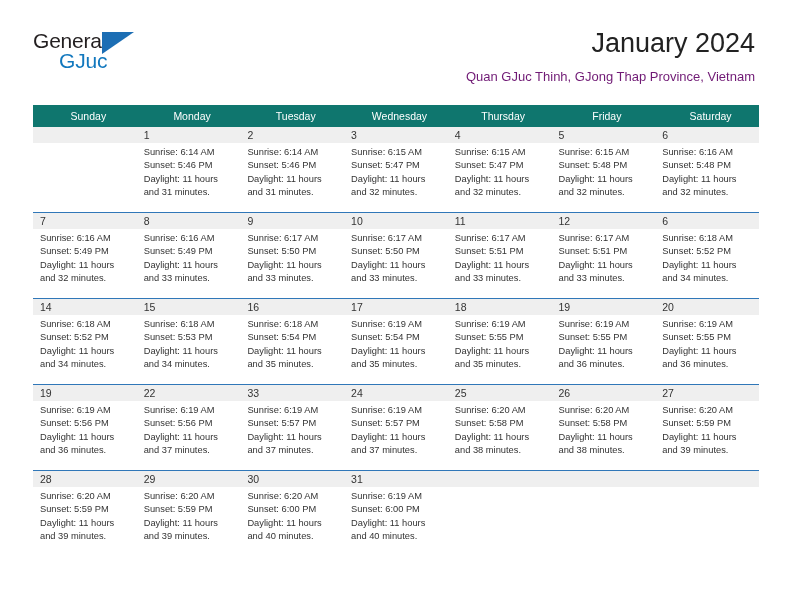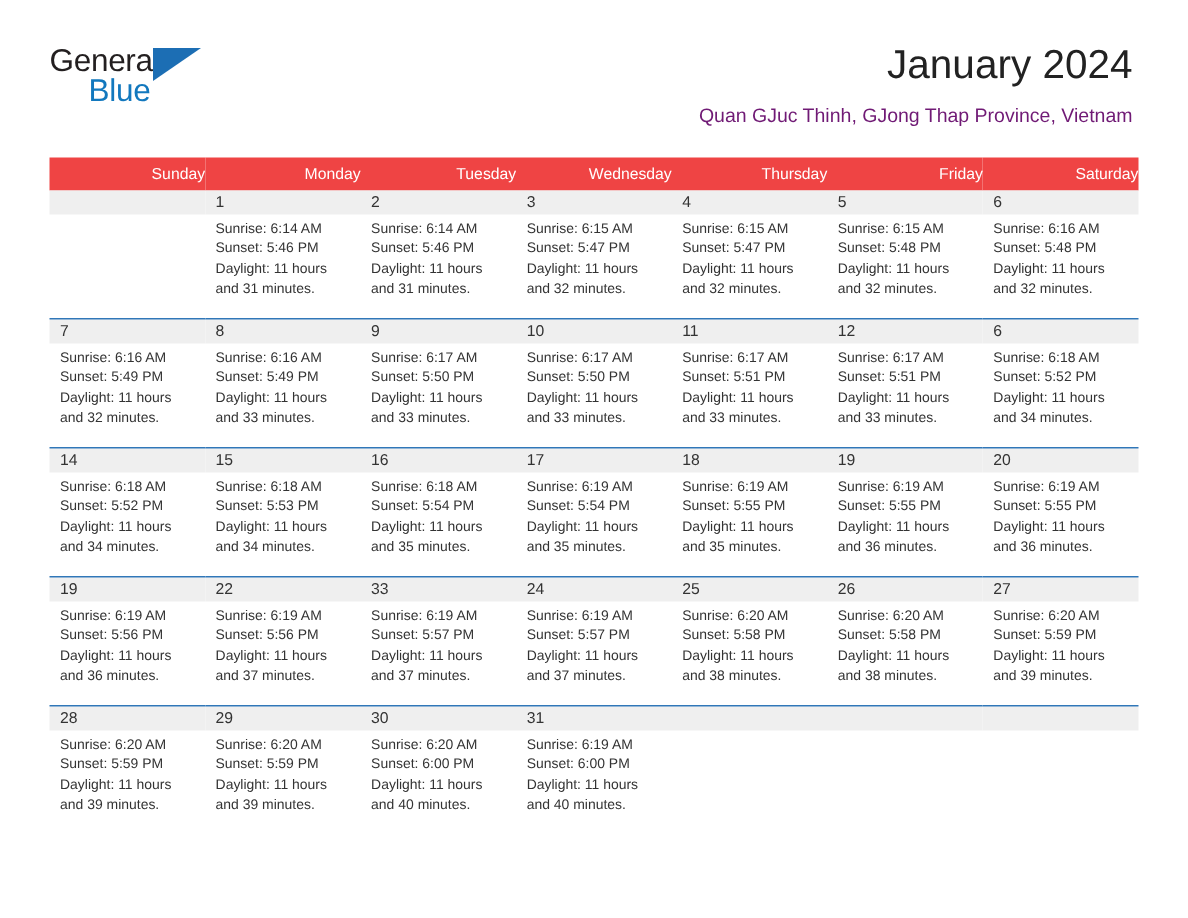--- a/index.html
+++ b/index.html
@@ -85,25 +85,25 @@
   
   .calendar {
     position: absolute;
     left: 33px;
     top: 105px;
     width: 726px;
     border-collapse: collapse;
     table-layout: fixed;
   }
   .calendar th {
-    background: #ef4444;
+    background: #0f766e;
     color: #ffffff;
     font-size: 10.5px;
     font-weight: normal;
-    text-align: right;
+    text-align: center;
     padding: 5px 0 5px 7px;
     height: 20px;
     box-sizing: border-box;
   }
   .calendar td {
     vertical-align: top;
     padding: 0;
     width: 103.7px;
     border-top: 1.4px solid #3077b8;
   }
@@ -137,21 +137,21 @@
 </style>
 </head>
 <body>
 
 <div class="page">
 
   <div class="top">
     <div class="logo">
       <span class="logo-general">General</span>
       <span class="logo-tri"></span>
-      <span class="logo-blue">Blue</span>
+      <span class="logo-blue">GJuc</span>
     </div>
 
     <div class="title-block">
       <div class="cal-title">January 2024</div>
       <div class="cal-subtitle">Quan GJuc Thinh, GJong Thap Province, Vietnam</div>
     </div>
   </div>
 
   <table class="calendar">
     <thead>

